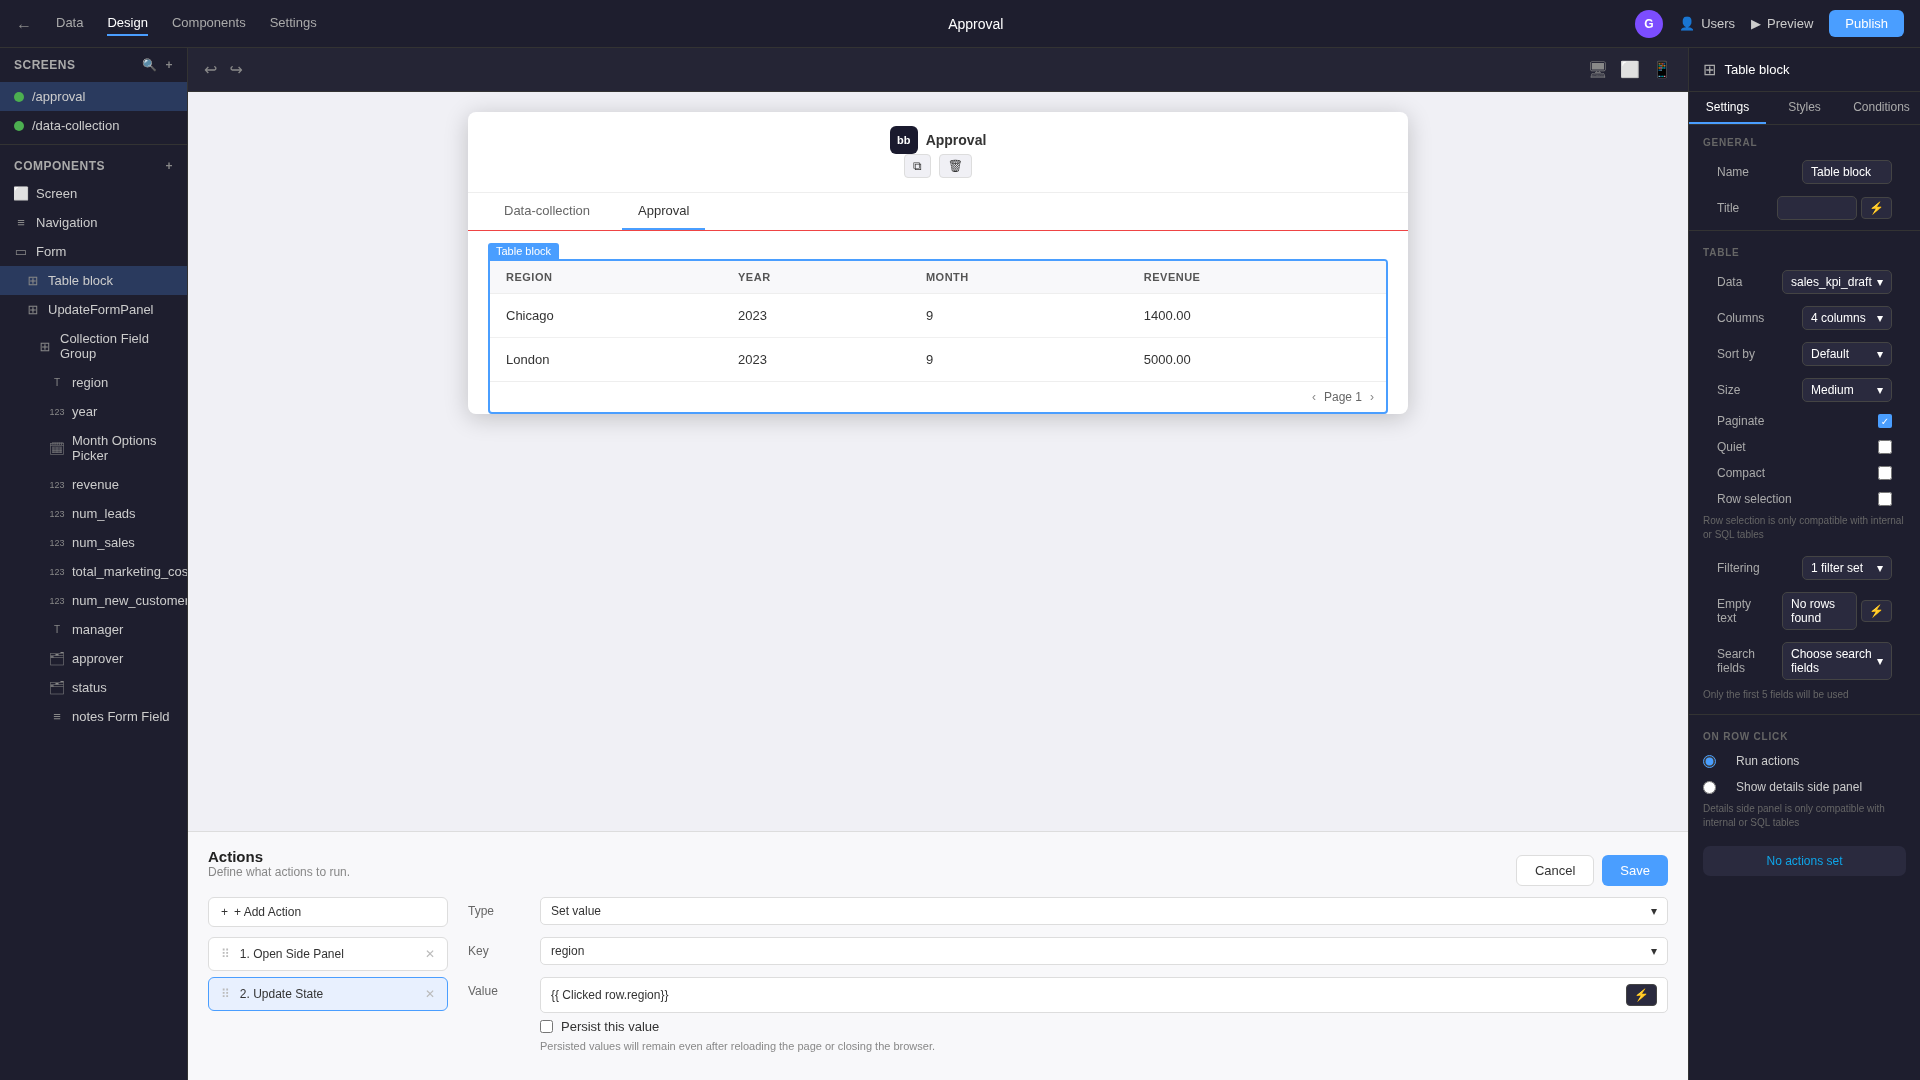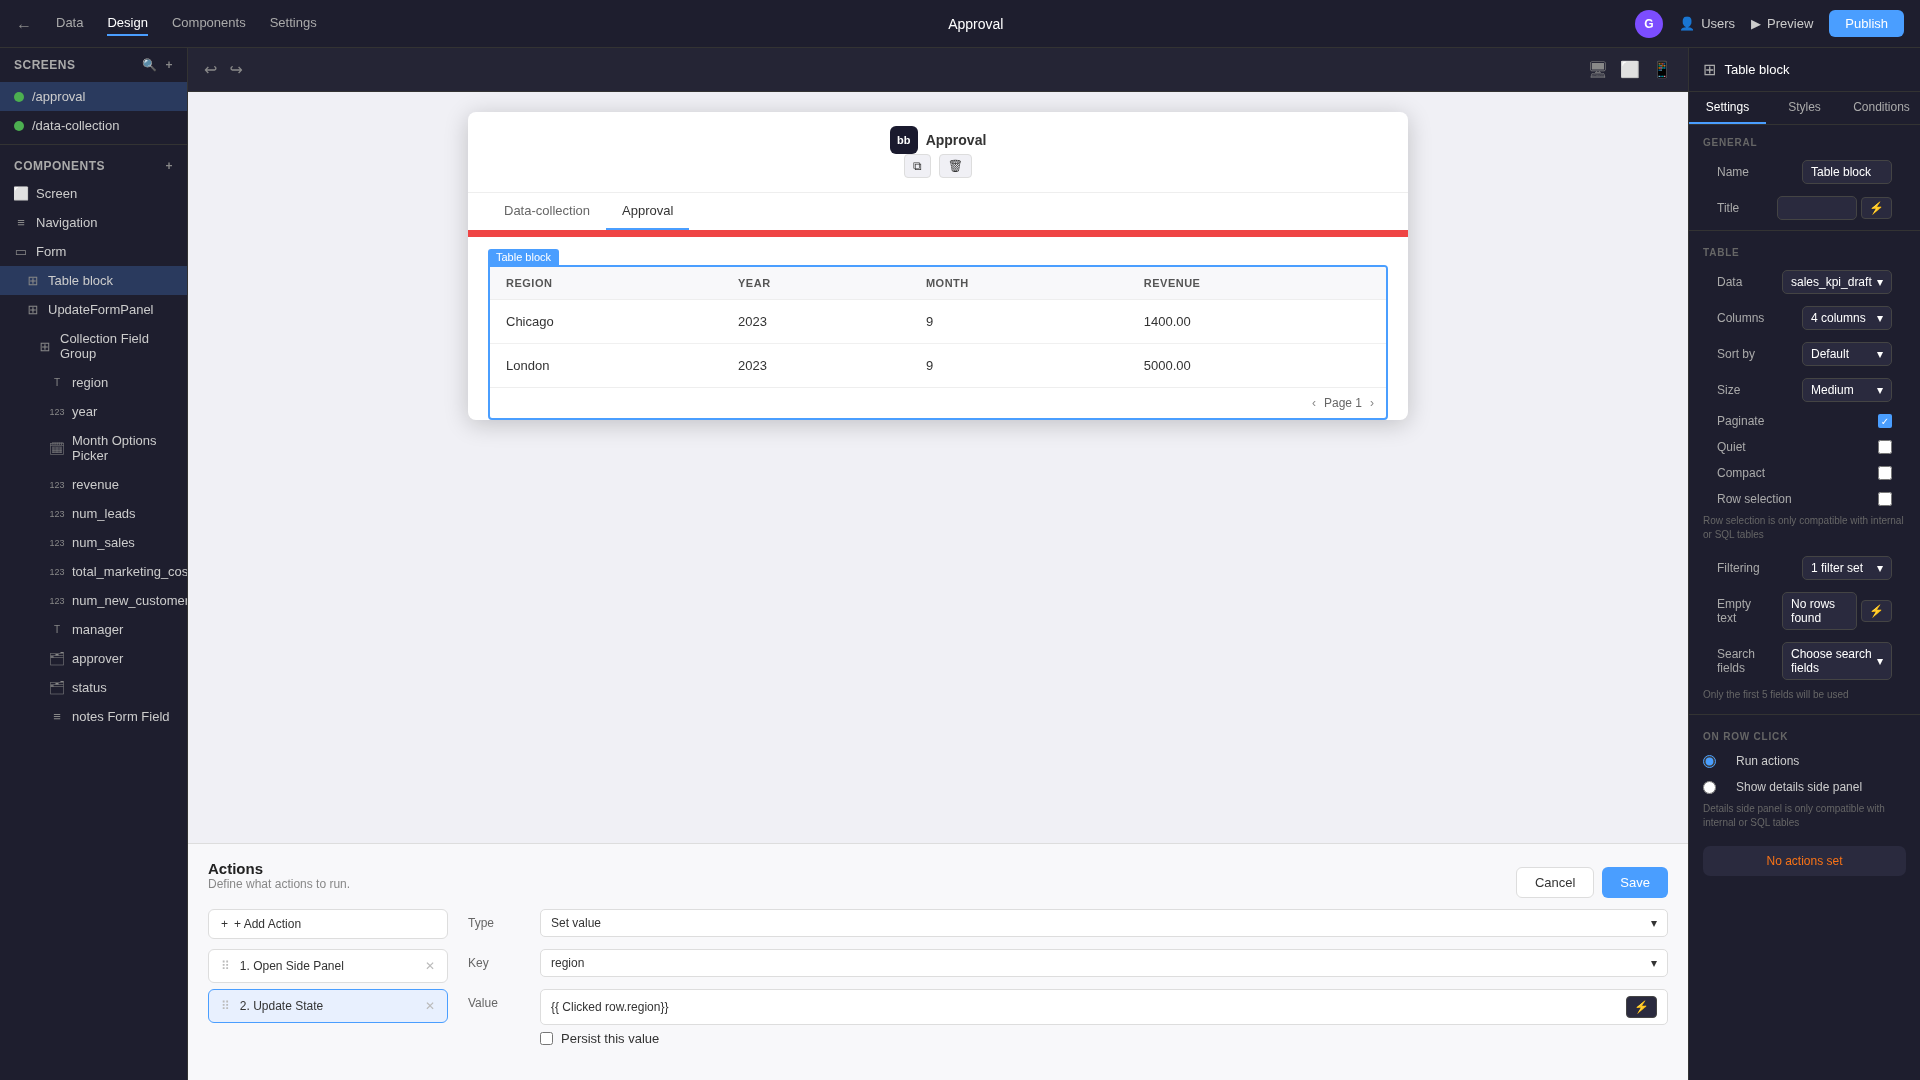--- a/index.html
+++ b/index.html
@@ -41,21 +41,21 @@
     .canvas-toolbar .toolbar-right { display: flex; gap: 12px; }
     .canvas-toolbar .view-btn { color: #888; cursor: pointer; font-size: 16px; }
 
     
     .app-preview { background: #f0f0f5; padding: 20px; flex: 1; overflow: hidden; }
     .app-window { background: #fff; border-radius: 8px; box-shadow: 0 4px 24px rgba(0,0,0,0.2); max-width: 940px; margin: 0 auto; }
     .app-header { display: flex; align-items: center; justify-content: space-between; padding: 14px 20px; border-bottom: 1px solid #eee; flex-direction: column; }
     .app-logo { display: flex; align-items: center; gap: 8px; }
     .logo-box { width: 28px; height: 28px; background: #1a1a2e; border-radius: 6px; display: flex; align-items: center; justify-content: center; }
     .logo-text { font-weight: 600; font-size: 14px; }
-    .app-tabs { display: flex; gap: 0; padding: 0 20px; border-bottom: 7px solid #ef4444; }
+    .app-tabs { display: flex; gap: 16px; padding: 0 20px; border-bottom: 1px solid #ef4444; }
     .app-tab { padding: 10px 16px; font-size: 13px; color: #666; cursor: pointer; border-bottom: 2px solid transparent; }
     .app-tab.active { color: #333; border-bottom: 2px solid #4a9eff; }
 
     
     .table-block-wrapper { margin: 12px 20px; }
     .table-block-label { display: inline-block; background: #4a9eff; color: #fff; font-size: 11px; padding: 2px 8px; border-radius: 3px 3px 0 0; }
     .table-container { border: 2px solid #4a9eff; border-radius: 0 4px 4px 4px; overflow: hidden; }
     .table-inner { width: 100%; border-collapse: collapse; }
     .table-inner th { background: #f8f8fa; padding: 10px 16px; text-align: left; font-size: 11px; font-weight: 600; color: #555; text-transform: uppercase; letter-spacing: 0.5px; border-bottom: 1px solid #eee; }
     .table-inner td { padding: 14px 16px; font-size: 13px; color: #333; border-bottom: 1px solid #f0f0f0; }
@@ -99,21 +99,21 @@
     .right-field-value { display: flex; align-items: center; gap: 4px; }
     .right-input { background: #2a2a3e; border: 1px solid #444; border-radius: 5px; color: #fff; font-size: 12px; padding: 4px 8px; min-width: 90px; }
     .right-dropdown { background: #2a2a3e; border: 1px solid #444; border-radius: 5px; color: #fff; font-size: 12px; padding: 4px 8px; min-width: 100px; display: flex; align-items: center; justify-content: space-between; cursor: pointer; }
     .right-checkbox { width: 14px; height: 14px; accent-color: #4a9eff; }
     .right-checkbox-checked { width: 14px; height: 14px; background: #4a9eff; border-radius: 2px; display: flex; align-items: center; justify-content: center; }
     .small-text { font-size: 10px; color: #666; padding: 2px 14px 8px; line-height: 1.4; }
     .right-divider { height: 1px; background: #333; margin: 4px 0; }
     .radio-row { display: flex; align-items: center; gap: 20px; padding: 6px 14px; }
     .radio-row input { accent-color: #4a9eff; }
     .radio-label { font-size: 12px; color: #ccc; }
-    .no-actions-bar { background: #2a2a3e; border-radius: 7px; padding: 8px 12px; margin: 8px 14px; font-size: 12px; color: #f97316; text-align: center; }
+    .no-actions-bar { background: #2a2a3e; border-radius: 7px; padding: 8px 12px; margin: 8px 14px; font-size: 12px; color: #0ea5e9; text-align: center; }
     .scroll-num-row { display: flex; align-items: center; }
     .scroll-num-input { background: #2a2a3e; border: 1px solid #444; border-radius: 5px 0 0 5px; color: #fff; font-size: 12px; padding: 4px 8px; width: 50px; border-right: none; }
     .scroll-arrows { display: flex; flex-direction: column; border: 1px solid #444; border-radius: 0 5px 5px 0; background: #2a2a3e; }
     .scroll-arrow { color: #888; font-size: 9px; padding: 2px 5px; cursor: pointer; line-height: 1; }
     .lightning-btn { background: #2a2a3e; border: 1px solid #444; border-radius: 4px; color: #888; padding: 3px 7px; cursor: pointer; font-size: 12px; }
   </style>
 </head>
 <body>
 
 <div class="topbar">
@@ -355,20 +355,21 @@
             <div class="action-field-label">Value</div>
             <div style="flex:1;">
               <div class="action-input" style="margin-bottom:6px;">
                 <span>{{ Clicked row.region}}</span>
                 <span class="lightning-btn">⚡</span>
               </div>
               <div class="action-checkbox-row">
                 <input type="checkbox" style="">
                 <span>Persist this value</span>
               </div>
+              <div class="action-persist-text">Persisted values will remain even after reloading the page or closing the browser.</div>
             </div>
           </div>
         </div>
       </div>
     </div>
   </div>
 
   <div class="right-sidebar">
     <div class="right-sidebar-header">
       <span class="table-icon">⊞</span>

